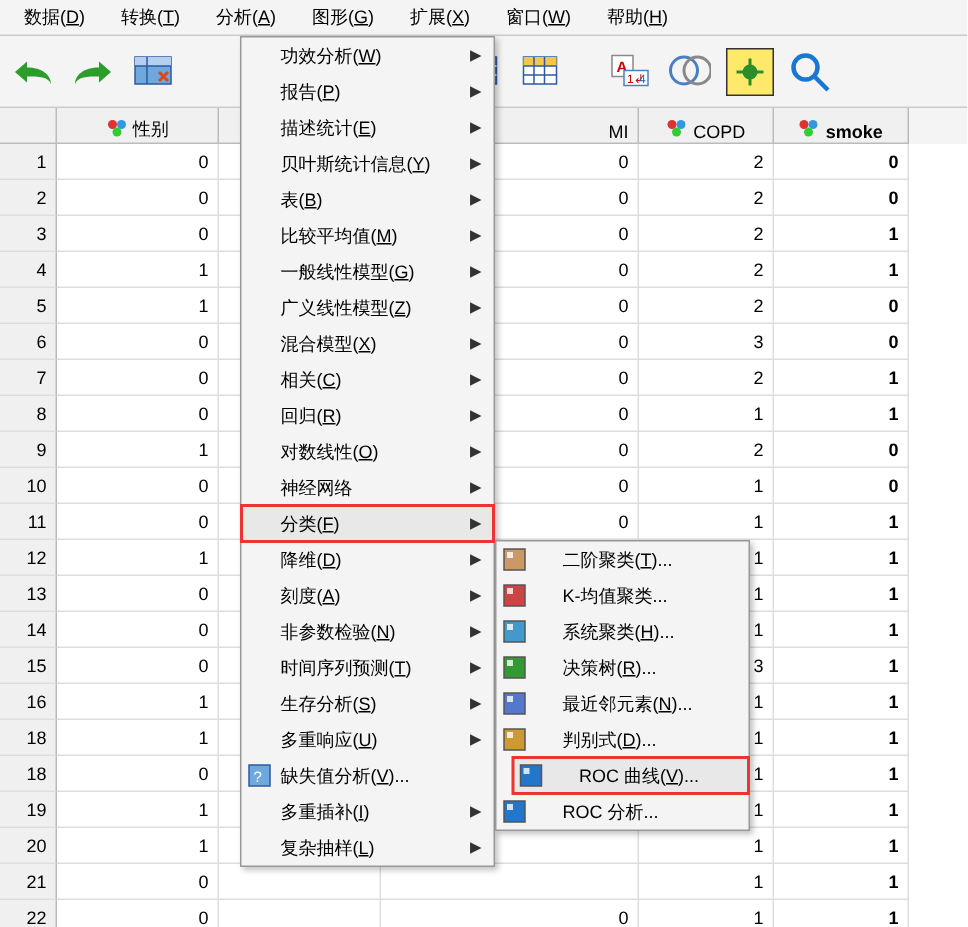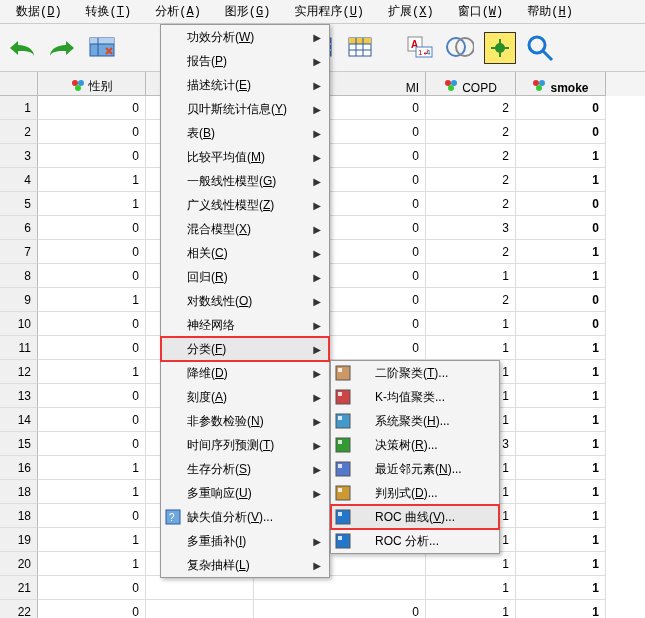--- a/index.html
+++ b/index.html
@@ -1,19 +1,19 @@
 <!DOCTYPE html>
 <html><head>
 <meta charset="utf-8">
 <style>
   * { box-sizing: border-box; margin: 0; padding: 0; }
   body { font-family: "Microsoft YaHei", Arial, sans-serif; font-size: 12px; background: #fff; width: 645px; height: 618px; overflow: hidden; position: relative; }
   
   .menubar { display: flex; background: #f4f4f4; border-bottom: 1px solid #ccc; height: 24px; padding-left: 4px; }
-  .menubar-item { padding: 3px 12px; cursor: default; font-family: Liberation Mono, monospace; }
+  .menubar-item { padding: 3px 12px; cursor: default; }
   .menubar-item u { text-decoration: underline; }
   
   .toolbar { display: flex; align-items: center; height: 48px; background: #f4f4f4; padding: 2px 6px; border-bottom: 1px solid #ccc; gap: 8px; }
   .tool-icon { width: 32px; height: 32px; display: flex; align-items: center; justify-content: center; }
   
   .grid-area { position: relative; }
   .col-headers { display: flex; position: absolute; top: 0; left: 0; right: 0; height: 24px; background: #f4f4f4; }
   .row-header-spacer { width: 38px; border-right: 1px solid #bbb; border-bottom: 1px solid #bbb; background: #f0f0f0; }
   .col-header { border-right: 1px solid #bbb; border-bottom: 1px solid #bbb; background: #f0f0f0; display: flex; align-items: flex-end; justify-content: center; font-size: 12px; }
   .col-header .nominal-icon { width: 14px; height: 14px; margin-right: 4px; }
@@ -24,37 +24,36 @@
   .cell { border-right: 1px solid #ddd; border-bottom: 1px solid #ddd; text-align: right; padding-right: 6px; line-height: 24px; font-size: 12px; }
   
   .menu { position: absolute; top: 24px; left: 160px; width: 170px; background: #f4f4f4; border: 1px solid #999; box-shadow: 2px 2px 4px rgba(0,0,0,.25); z-index: 10; }
   .menu-item { display: flex; align-items: center; height: 24px; padding-left: 26px; padding-right: 8px; position: relative; }
   .menu-item .arrow { margin-left: auto; font-size: 10px; color: #333; }
   .menu-item.highlight { outline: 2px solid #e33; outline-offset: -1px; background: #e8e8e8; }
   .menu-item .mi-icon { position: absolute; left: 4px; width: 16px; height: 16px; }
   
   .submenu { position: absolute; top: 360px; left: 330px; width: 170px; background: #f4f4f4; border: 1px solid #999; box-shadow: 2px 2px 4px rgba(0,0,0,.25); z-index: 11; }
   .submenu .menu-item { padding-left: 44px; }
-  .submenu .menu-item.highlight { outline: 2px solid #e33; outline-offset: -1px; }
+  .submenu .menu-item.highlight { outline: 2px solid #e33; outline-offset: -1px; margin-left: 11px; }
   
   .c1 { width: 108px; }
   .c3 { width: 90px; }
   .c4 { width: 90px; font-weight: bold; }
   .c2a { width: 108px; }
   .c2b { width: 172px; } 
 </style>
 </head>
 <body>
 
 <div class="menubar">
   <div class="menubar-item">数据(<u>D</u>)</div>
   <div class="menubar-item">转换(<u>T</u>)</div>
   <div class="menubar-item">分析(<u>A</u>)</div>
   <div class="menubar-item">图形(<u>G</u>)</div>
-  <div class="menubar-item">实用程序(<u>U</u>)</div>
   <div class="menubar-item">扩展(<u>X</u>)</div>
   <div class="menubar-item">窗口(<u>W</u>)</div>
   <div class="menubar-item">帮助(<u>H</u>)</div>
 </div>
 
 <div class="toolbar">
   <div class="tool-icon">
     <svg width="28" height="20" viewBox="0 0 28 20">
         <path d="M2 10 L10 3 L10 7 C20 7 26 12 26 18 C24 13 18 13 10 13 L10 17 Z" fill="#2a9d2a"></path>
       </svg>

